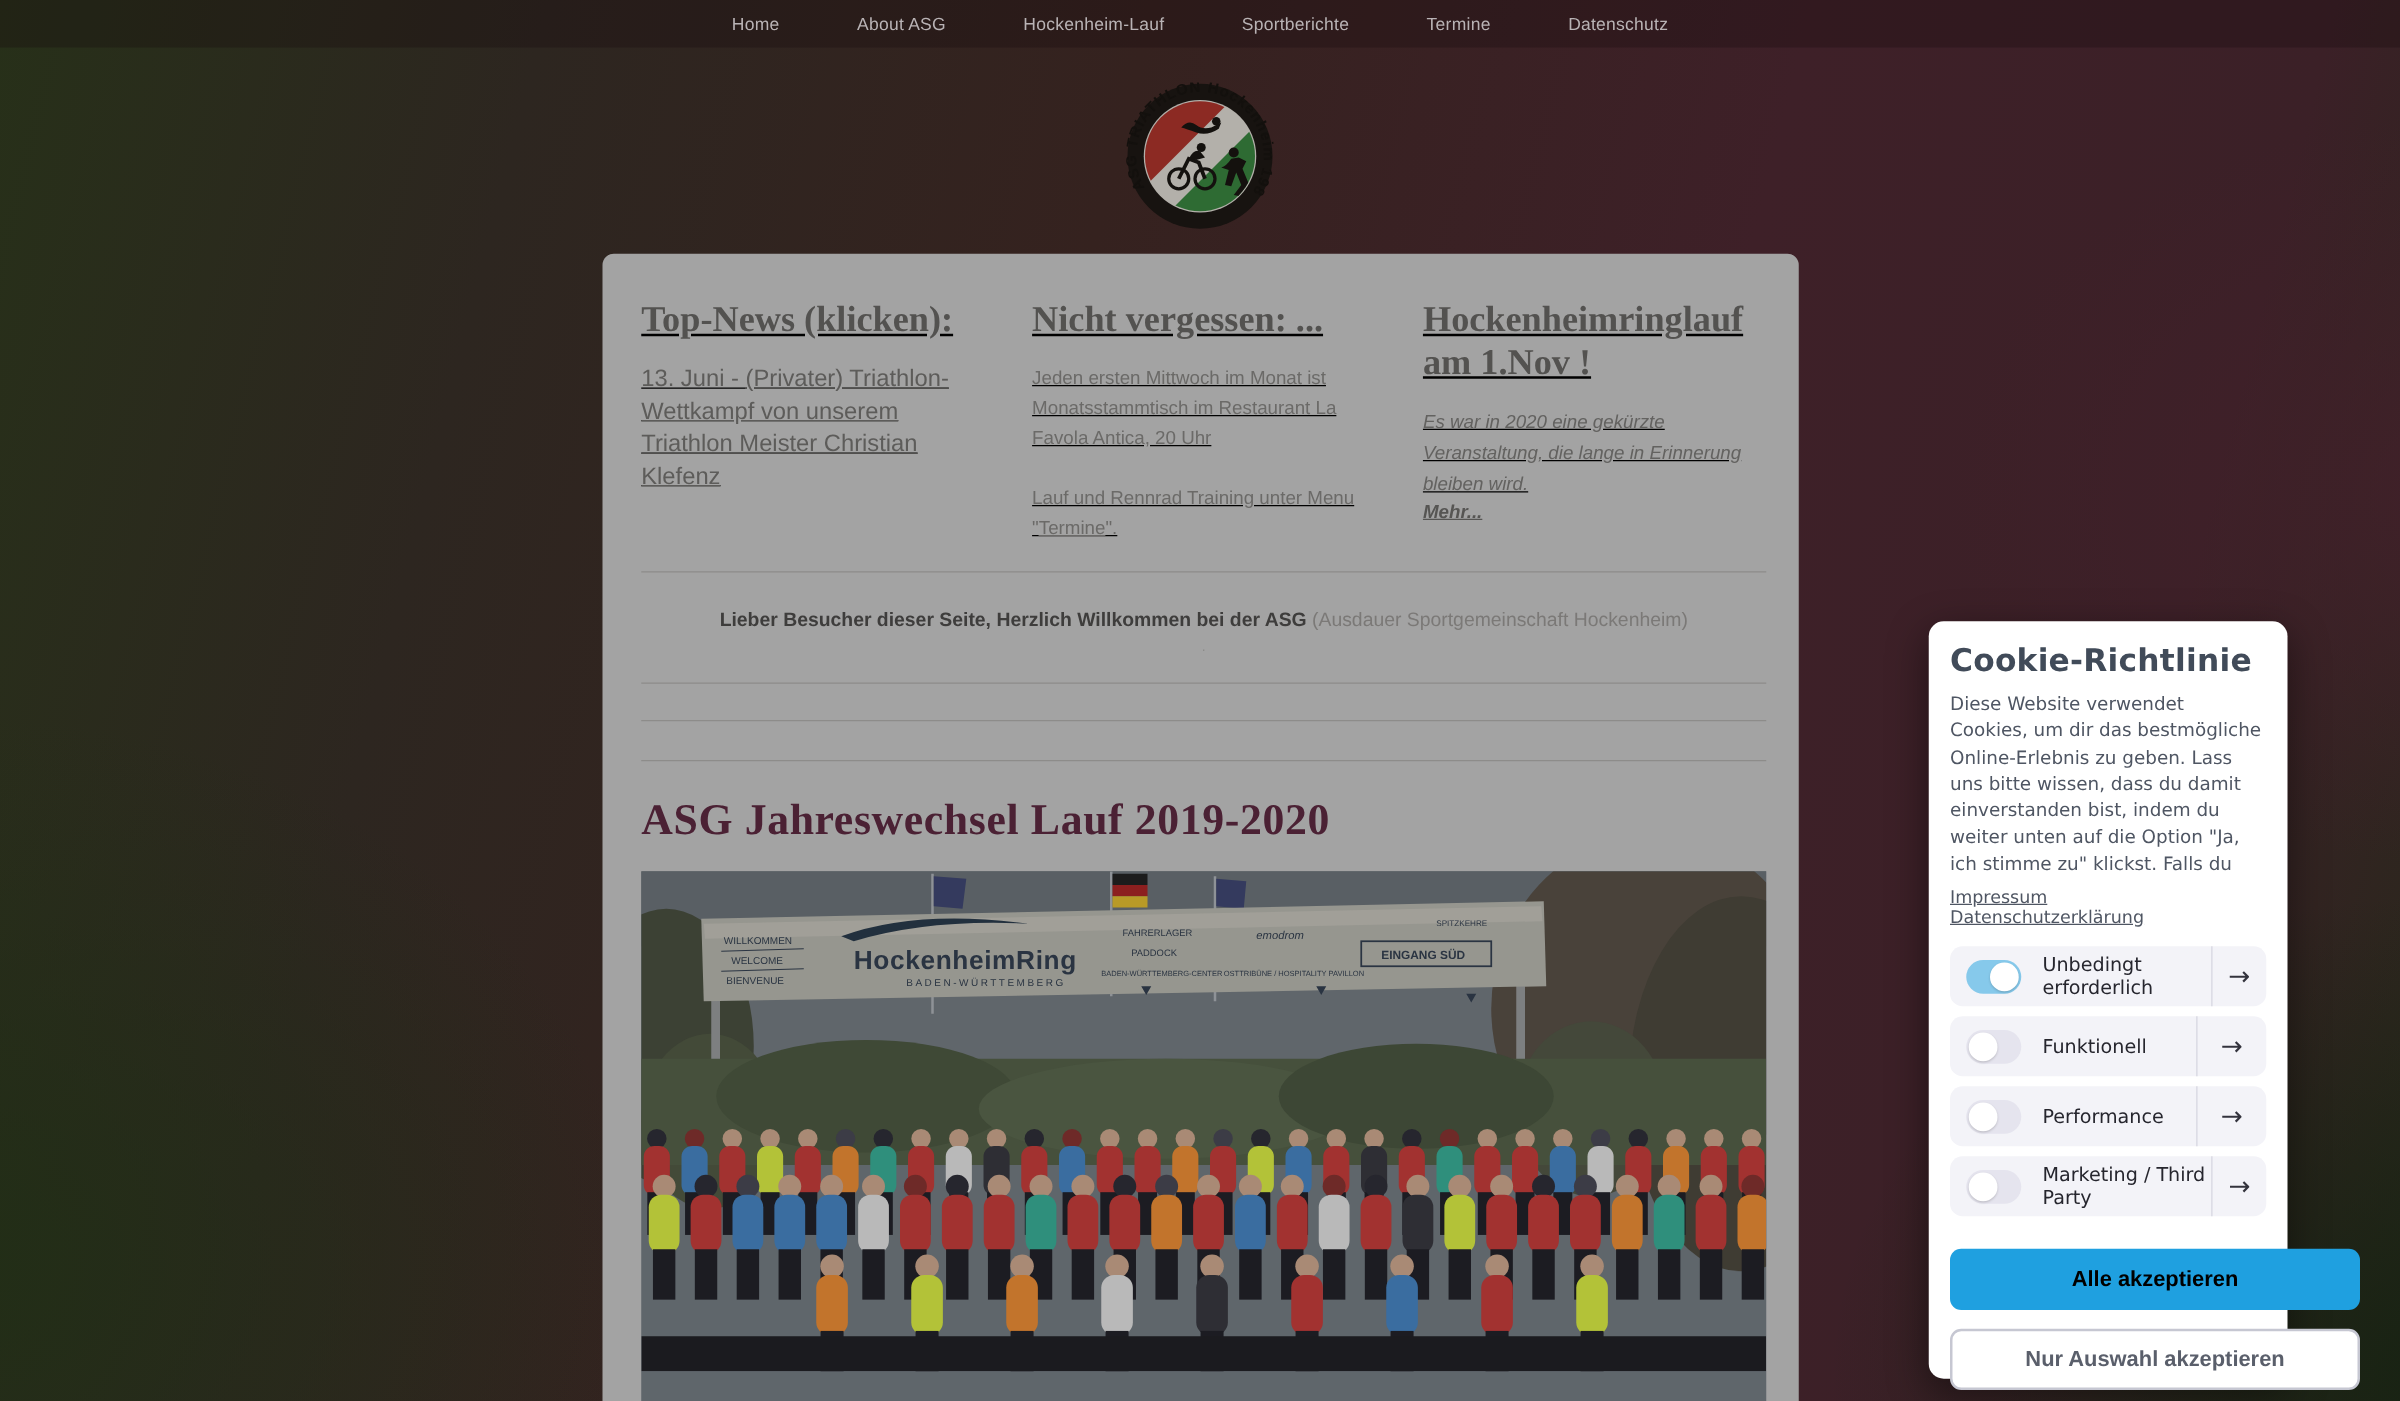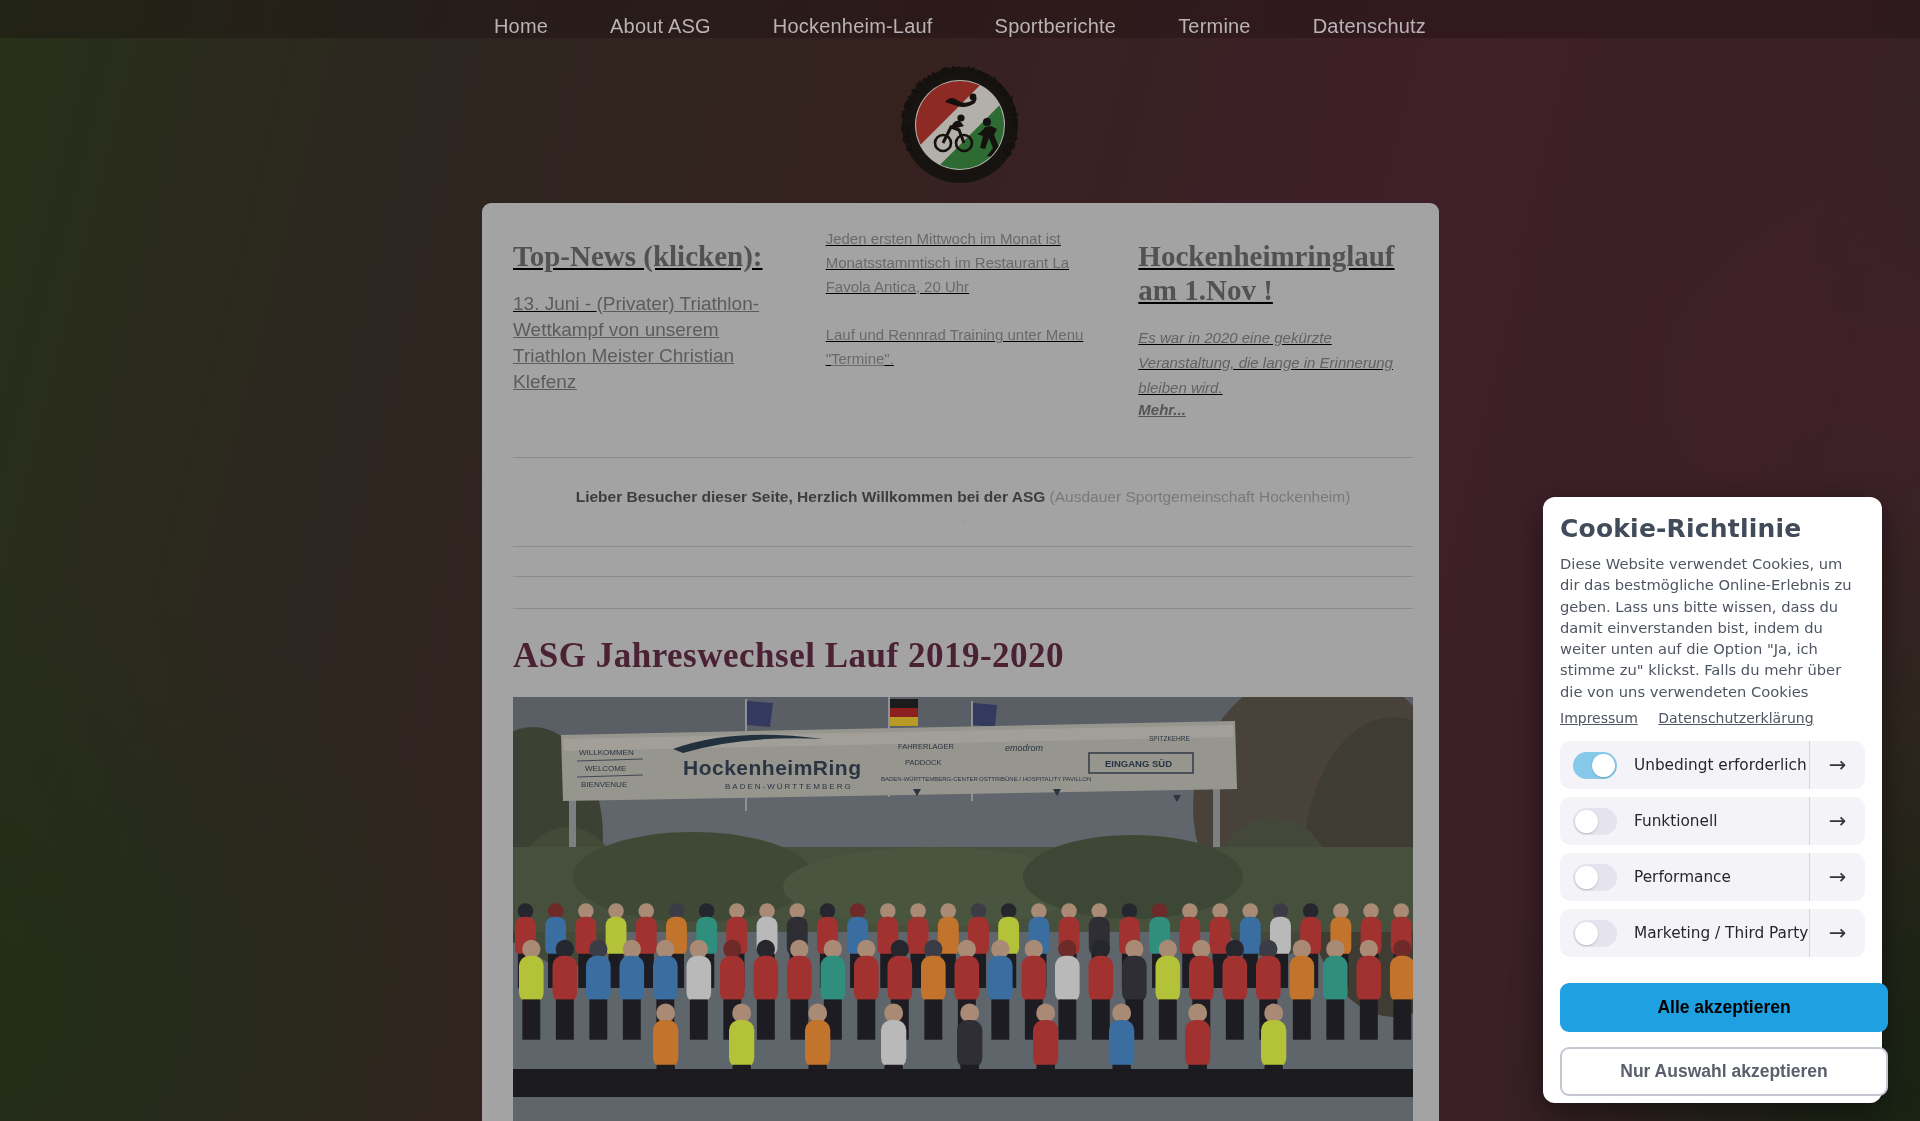--- a/index.html
+++ b/index.html
@@ -10,23 +10,23 @@
     background:
       radial-gradient(1000px 800px at -2% 90%, rgba(33,46,22,.95), rgba(33,46,22,0) 55%),
       radial-gradient(900px 700px at 102% 98%, rgba(22,34,18,.9), rgba(22,34,18,0) 55%),
       radial-gradient(700px 500px at 103% 35%, rgba(66,32,42,.9), rgba(66,32,42,0) 60%),
       linear-gradient(104deg, #273019 0%, #2d2620 20%, #35221f 42%, #3e2028 66%, #3b2027 85%, #28281b 100%);
   }
 
   
   .topnav {
     position:absolute; top:0; left:0; width:100%; height:38px;
-    display:flex; justify-content:center; align-items:flex-end; gap:62px;
+    display:flex; justify-content:center; align-items:center; gap:62px;
     background:rgba(22,9,13,.30);
-    font-size:20px; letter-spacing:.2px; color:#b9b3b5;
+    font-size:14px; letter-spacing:.2px; color:#b9b3b5;
   }
   .topnav a { color:#b9b3b5; text-decoration:none; cursor:pointer; }
 
   
   .logo { position:absolute; left:901px; top:66px; width:118px; height:118px; }
 
   
   .card {
     position:absolute; left:482px; top:203px; width:957px; height:940px;
     background:#a3a3a3; border-radius:9px; padding:24px 26px 0 31px;
@@ -56,21 +56,21 @@
   .rule-c { margin-top:29px; }
   .rule-d { margin-top:31px; }
   .article-h {
     font-family:"Liberation Serif", serif; font-weight:700; letter-spacing:.5px;
     font-size:35px; color:#4b2134; margin-top:27px;
   }
   .photo { margin-top:21px; width:900px; height:440px; overflow:hidden; position:relative; background:#5f666b; }
 
   
   .cookie {
-    position:absolute; left:1543px; top:497px; width:339px; height:606px;
+    position:absolute; left:1543px; top:497px; width:287px; height:606px;
     background:#ffffff; border-radius:12px; padding:15px 17px;
     box-shadow:0 10px 32px rgba(0,0,0,.45);
     font-family:"DejaVu Sans", sans-serif;
   }
   .cookie h2 { font-size:25px; color:#414b59; letter-spacing:.2px; margin:2px 0 10px; }
   .cookie .body {
     font-size:14.7px; line-height:21.3px; color:#4f5663;
     max-height:150px; overflow:hidden;
   }
   .cookie .links { margin-top:7px; font-size:14px; }
@@ -149,20 +149,21 @@
 
   <section class="cols">
     <article class="col">
       <h2>Top-News (klicken):</h2>
       <p class="c1-text">
         <span>13. Juni - </span><a>(Privater) Triathlon-Wettkampf von unserem Triathlon Meister Christian Klefenz</a>
       </p>
     </article>
 
     <article class="col">
+      <h2>Nicht vergessen: ...</h2>
       <p class="c2-text">Jeden ersten Mittwoch im Monat ist Monatsstammtisch im Restaurant La Favola Antica, 20 Uhr</p>
       <p class="c2-text second">
         <span>Lauf und Rennrad Training unter Menu "</span><a>Termine</a><span>".</span>
       </p>
     </article>
 
     <article class="col">
       <h2>Hockenheimringlauf am 1.Nov !</h2>
       <p class="c3-text">Es war in 2020 eine gekürzte Veranstaltung, die lange in Erinnerung bleiben wird.</p>
       <a class="c3-more">Mehr...</a>

